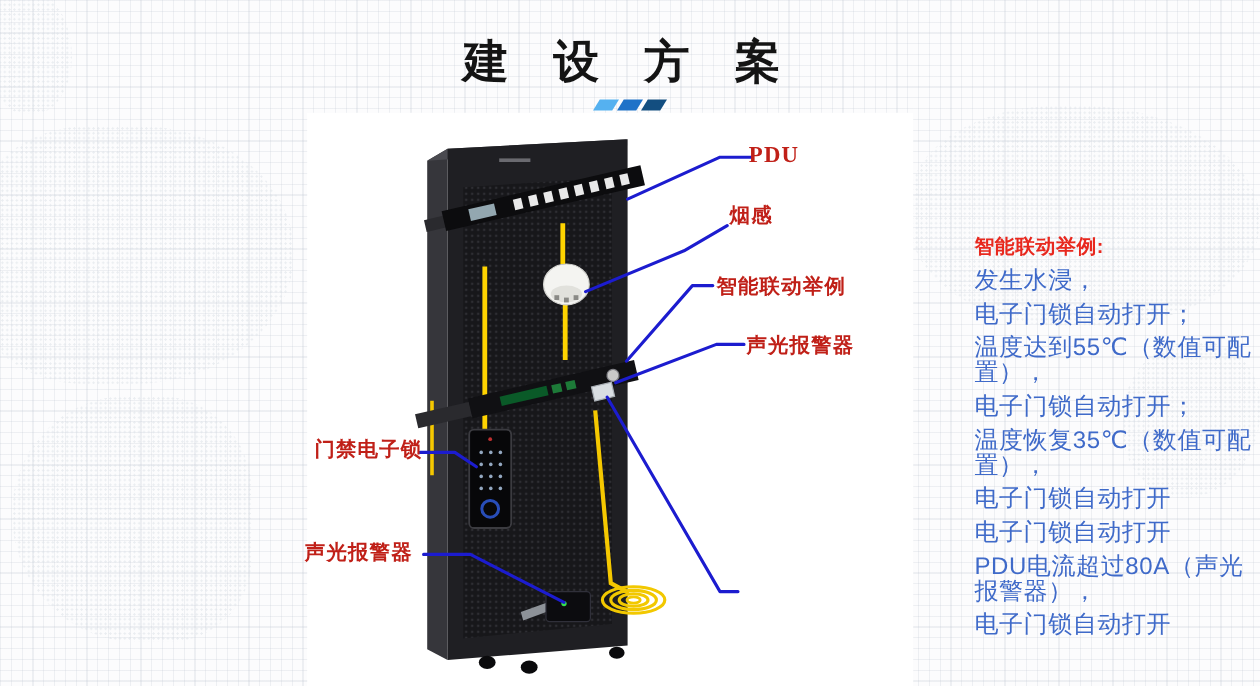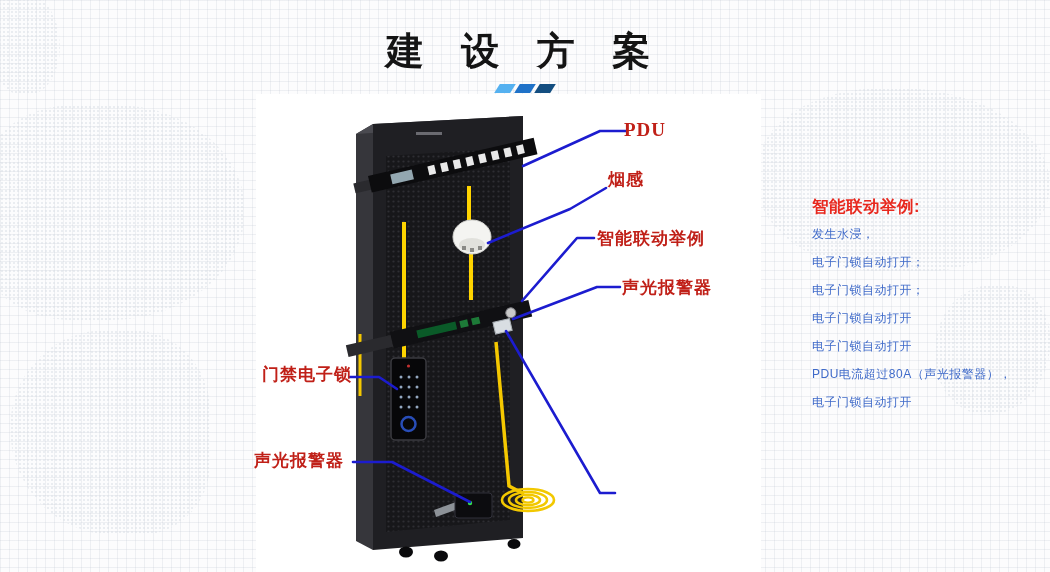--- a/index.html
+++ b/index.html
@@ -66,21 +66,21 @@
   .lb-temp {left:617px; top:483px;}
 
   .panel{
     position:absolute; left:812px; top:196px; width:236px;
   }
   .panel .heading{
     color:#e8281e; font-size:16.5px; font-weight:bold;
     line-height:21px; margin-bottom:7px; letter-spacing:.5px;
   }
   .panel .line{
-    color:#3f6ac9; font-size:12px; line-height:21px; margin-bottom:7px;
+    color:#3f6ac9; font-size:20px; line-height:21px; margin-bottom:7px;
     letter-spacing:.5px;
   }
 </style>
 </head>
 <body>
 
 <div class="slide">
 
   <div class="map-blob blob1"></div>
   <div class="map-blob blob2"></div>
@@ -202,20 +202,22 @@
   <div class="dlabel lb-smoke">烟感</div>
   <div class="dlabel lb-iot">智能联动举例</div>
   <div class="dlabel lb-alarm">声光报警器</div>
   <div class="dlabel lb-lock">门禁电子锁</div>
   <div class="dlabel lb-water">声光报警器</div>
 
   <div class="panel">
     <div class="heading">智能联动举例:</div>
     <div class="line">发生水浸，</div>
     <div class="line">电子门锁自动打开；</div>
+    <div class="line">温度达到55℃（数值可配置），</div>
     <div class="line">电子门锁自动打开；</div>
+    <div class="line">温度恢复35℃（数值可配置），</div>
     <div class="line">电子门锁自动打开</div>
     <div class="line">电子门锁自动打开</div>
     <div class="line">PDU电流超过80A（声光报警器），</div>
     <div class="line">电子门锁自动打开</div>
   </div>
 
 </div>
 
 </body></html>

